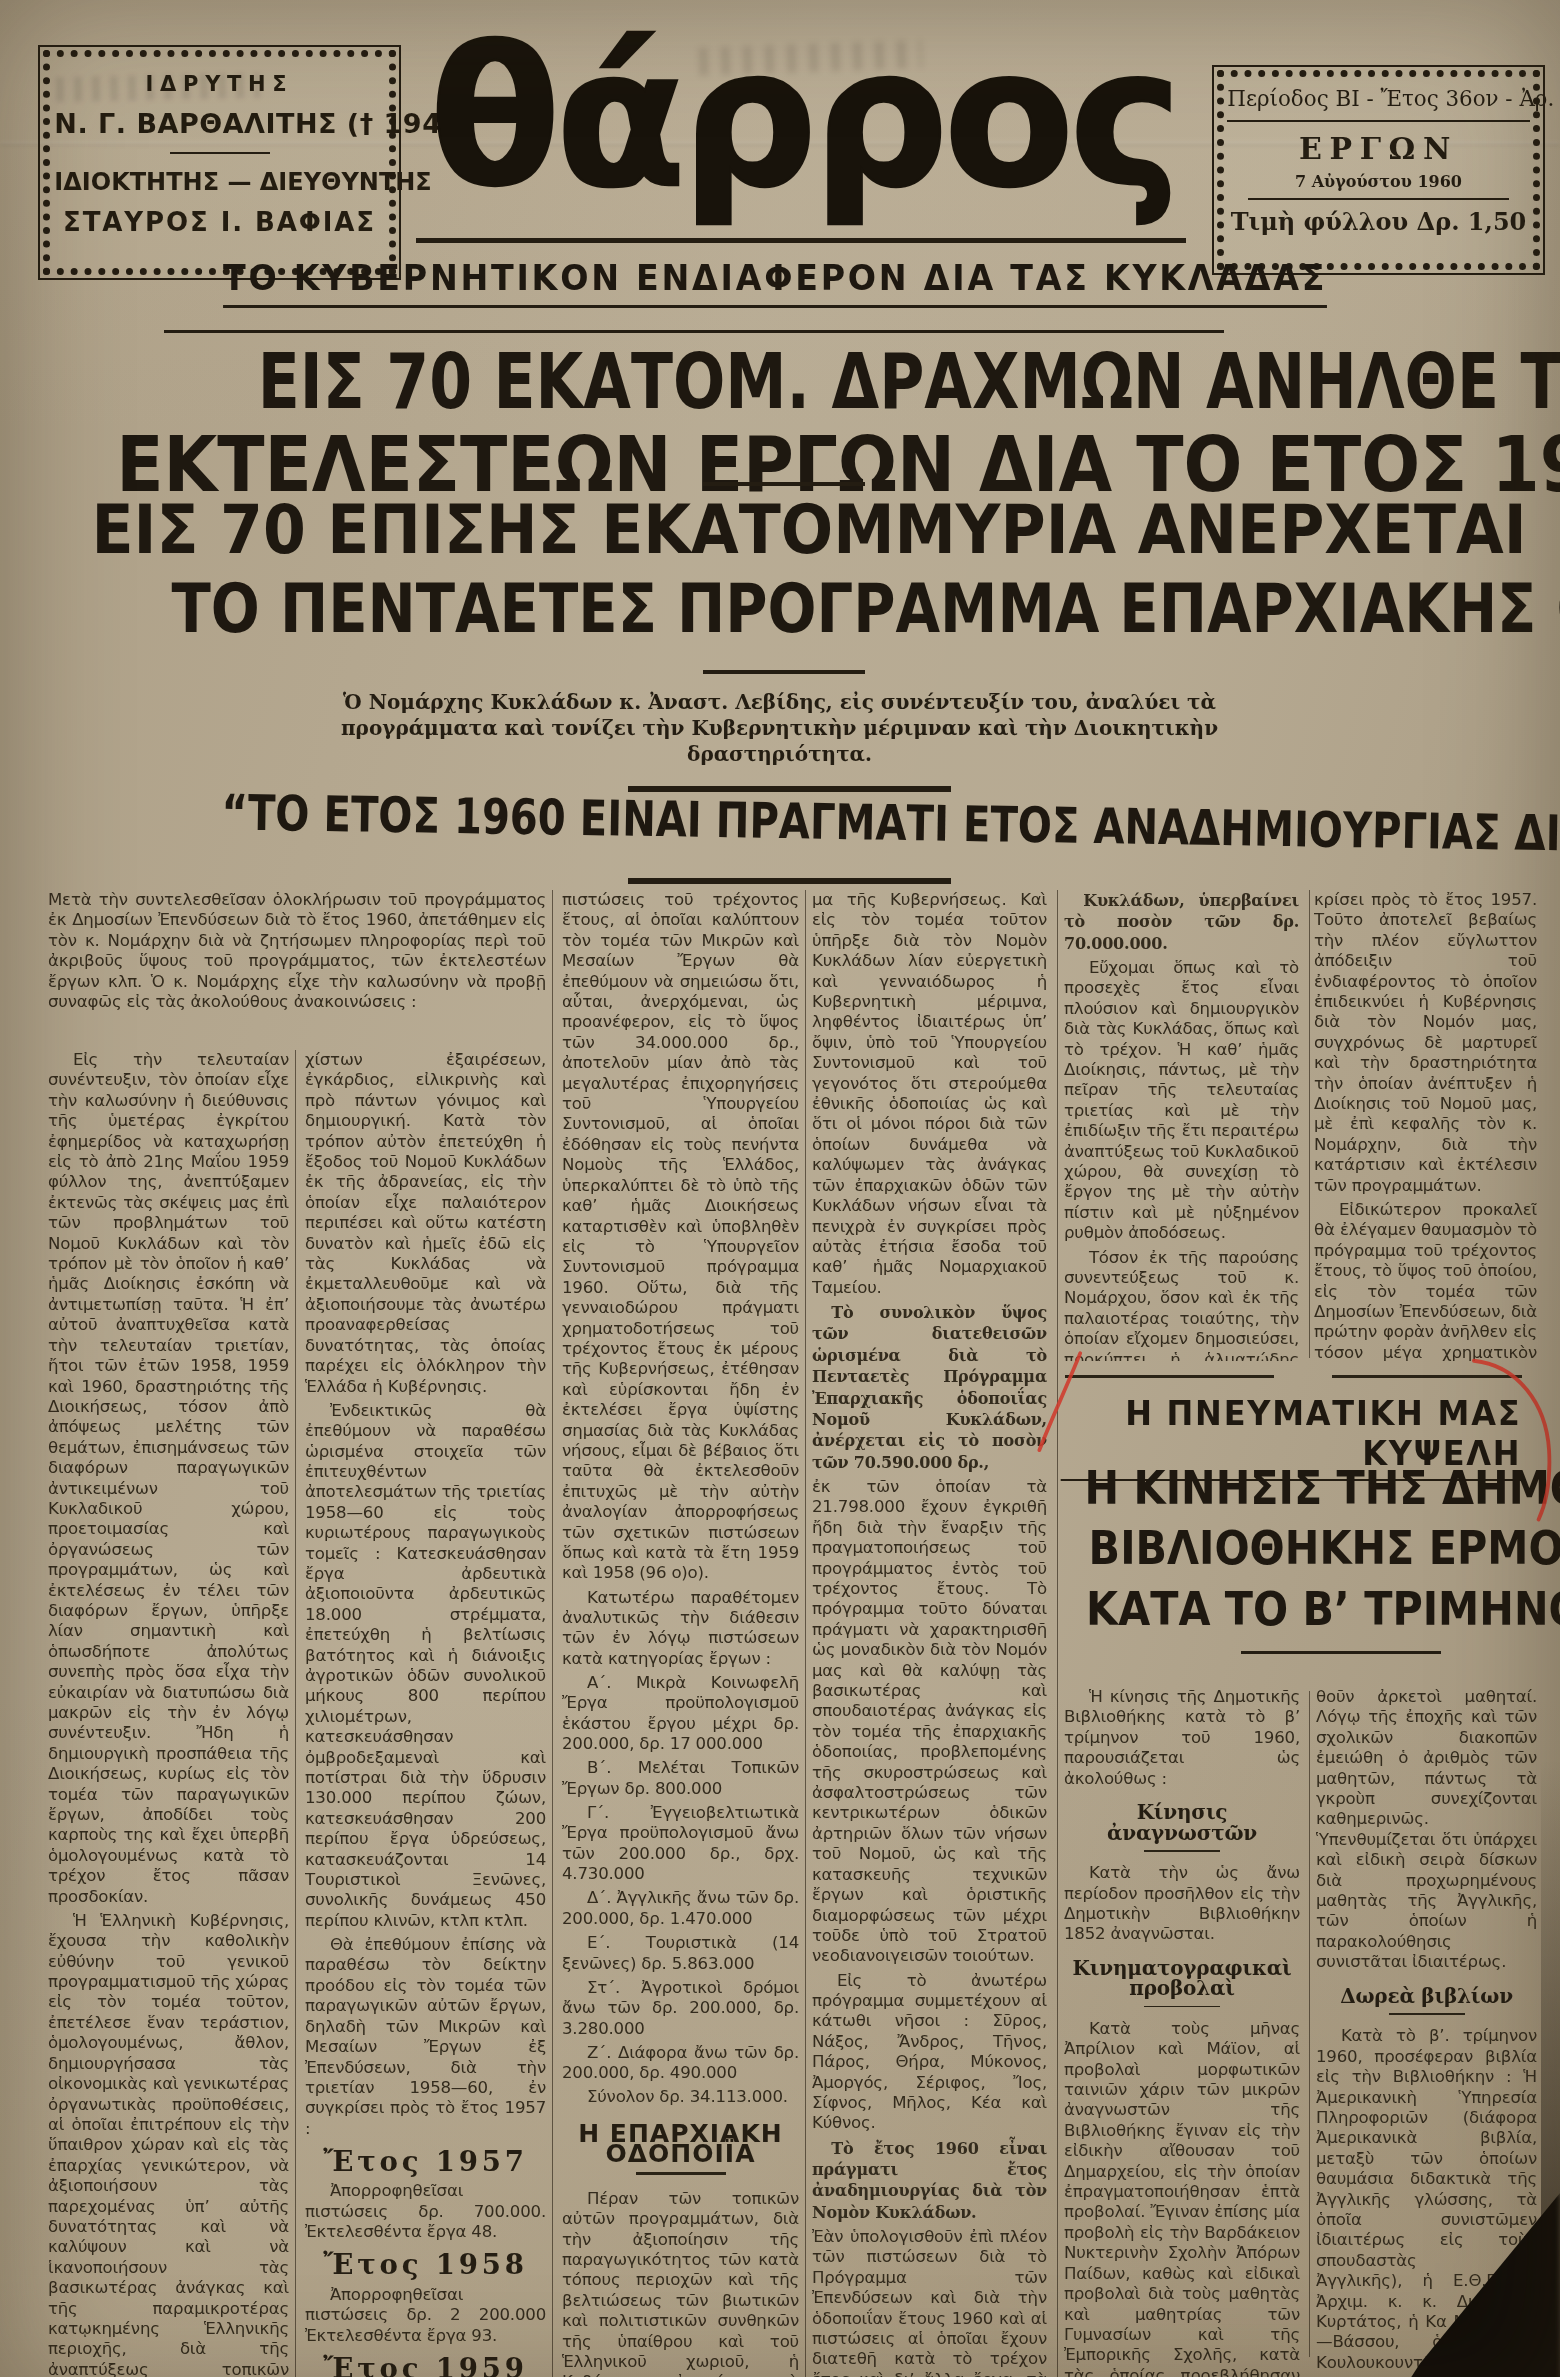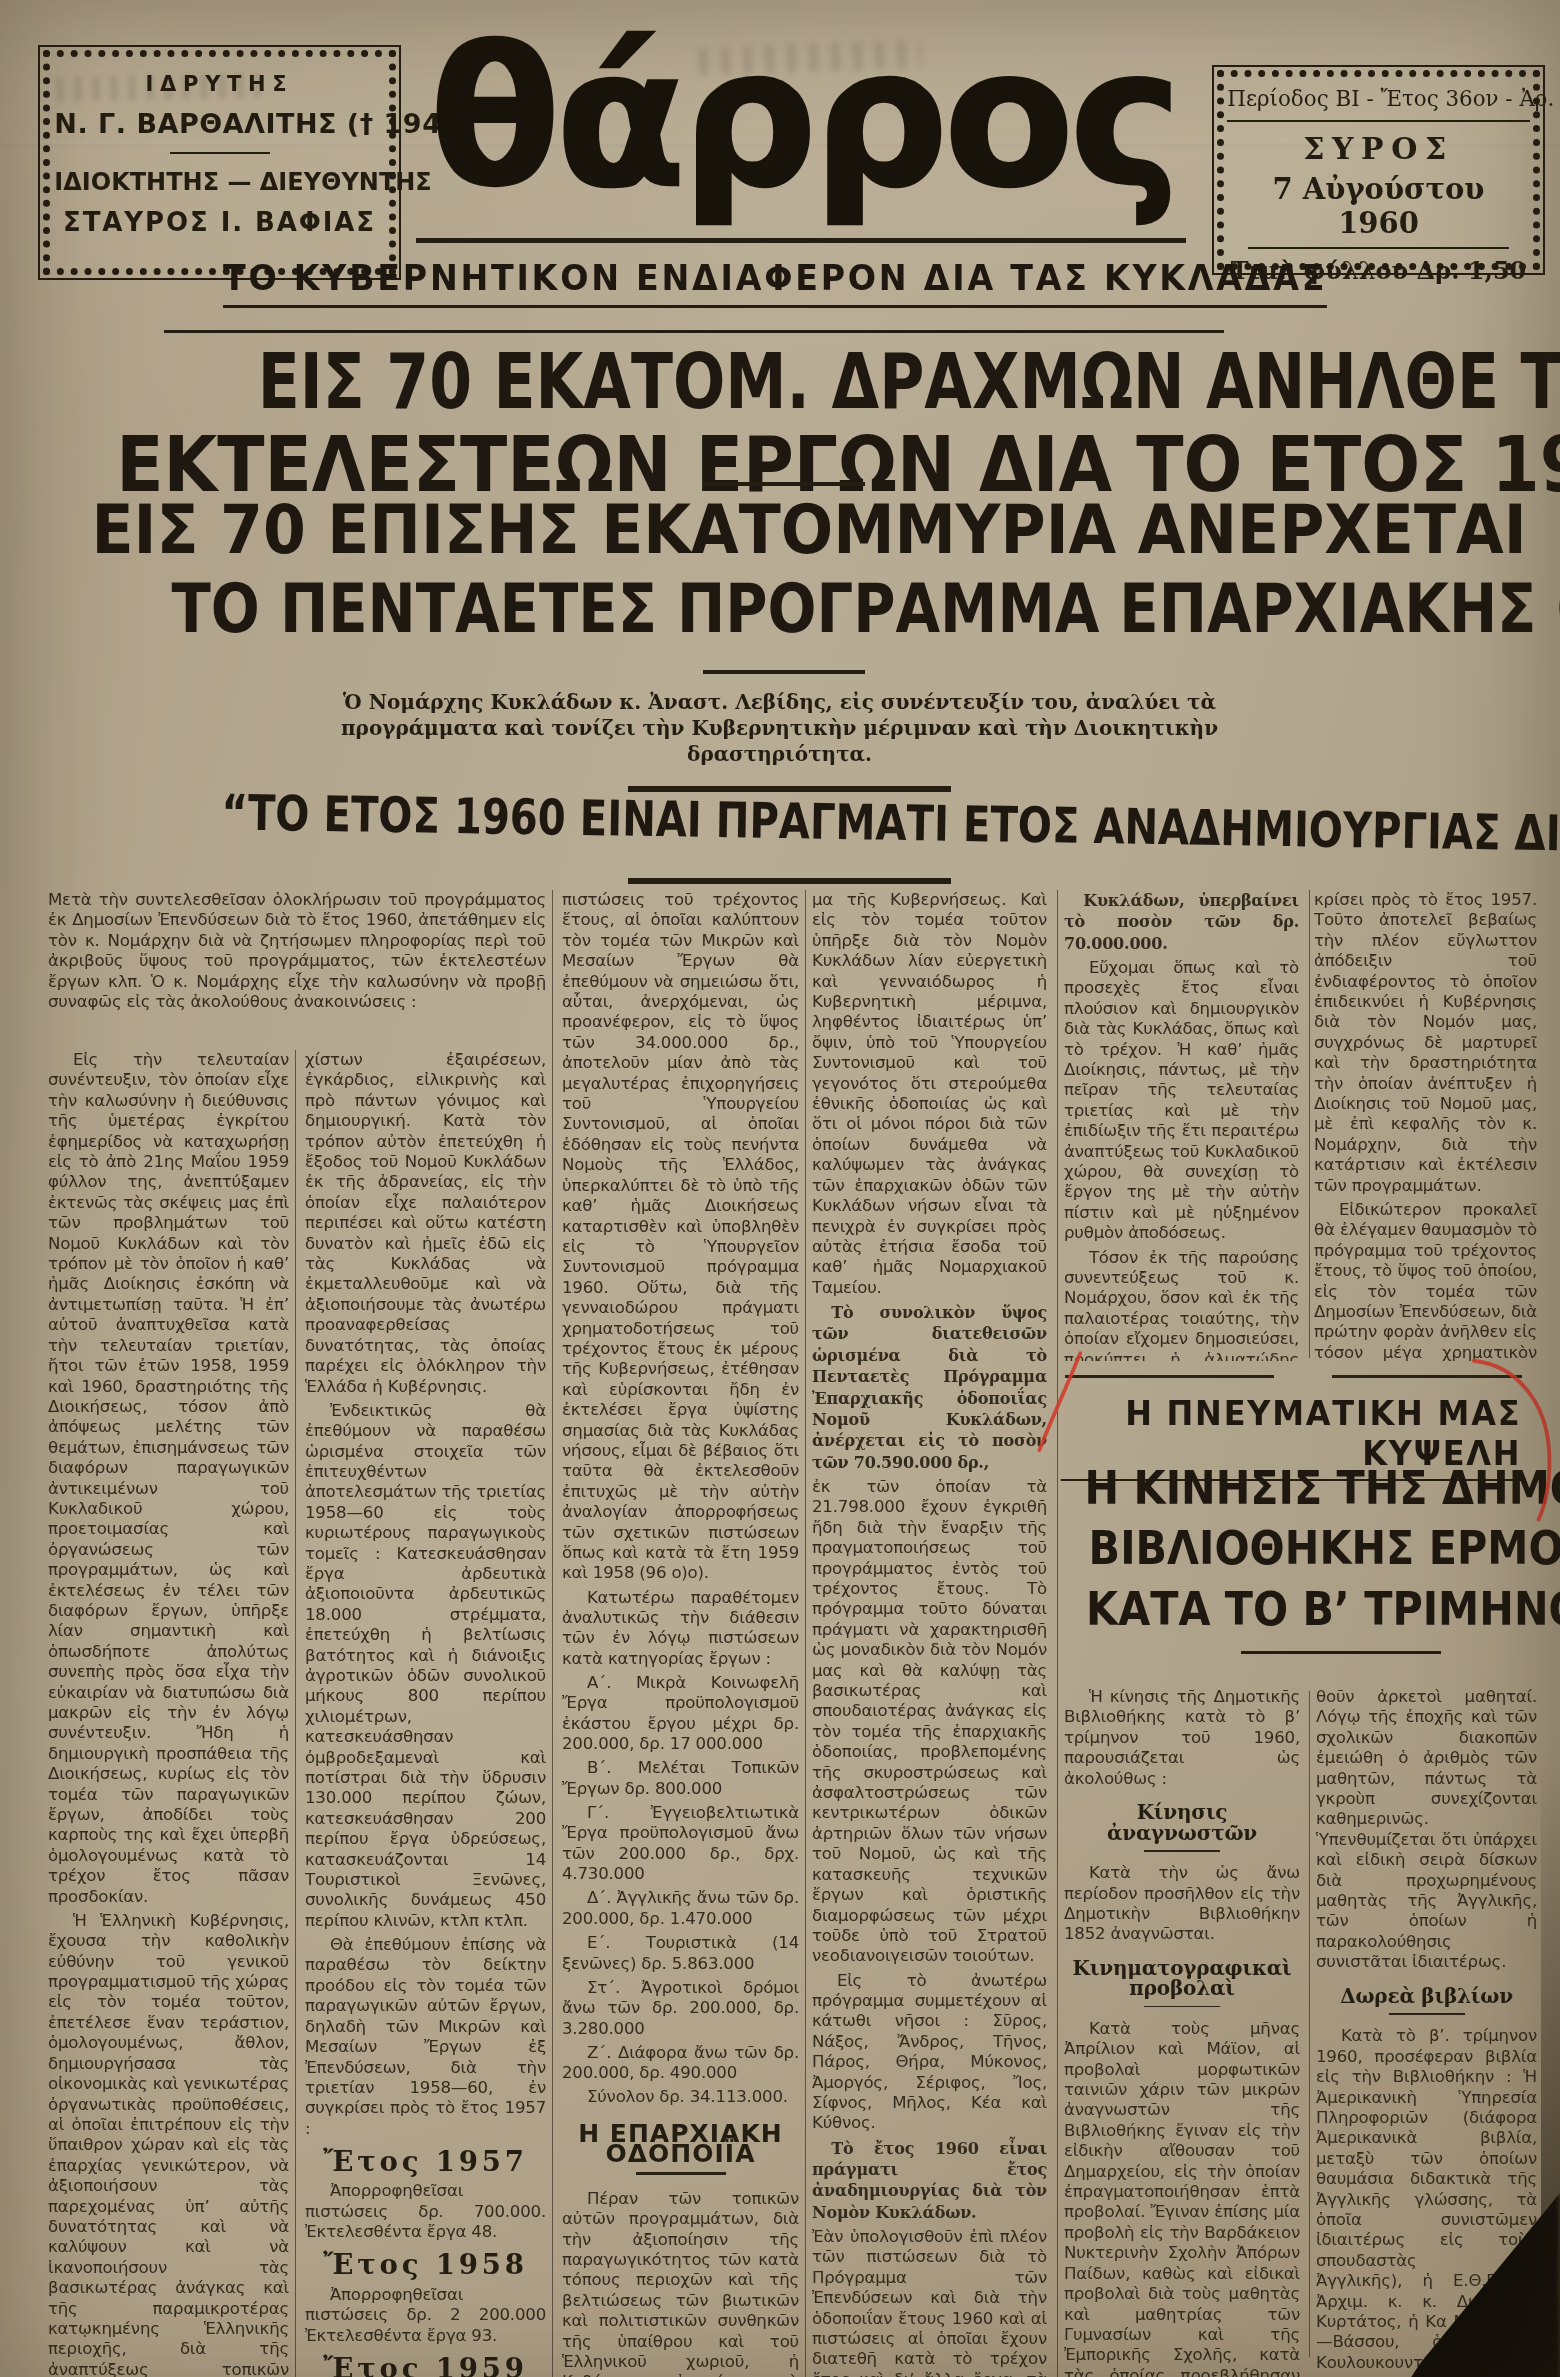--- a/index.html
+++ b/index.html
@@ -30,21 +30,21 @@
   .f1{font-size:21px;font-weight:700;letter-spacing:6.7px;}
   .f2{font-size:27px;font-weight:700;margin-top:12.4px;letter-spacing:0.5px;white-space:nowrap;}
   .frule{width:100px;height:2.4px;background:#241d12;margin:12.4px auto 0 auto;}
   .f3{font-size:24px;font-weight:700;margin-top:14.3px;letter-spacing:0px;white-space:nowrap;}
   .f4{font-size:26px;font-weight:700;margin-top:10.5px;letter-spacing:1.9px;}
 
   .issue{left:1212px;top:65px;width:329px;height:206px;color:#241d12;text-align:center;}
   .issue .in{position:relative;padding:19px 13.3px 0 13.3px;font-family:"DejaVu Serif",serif;}
   .i1{font-size:21.4px;padding-bottom:8.6px;border-bottom:2.4px solid #241d12;white-space:nowrap;}
   .i2{font-size:30px;font-weight:700;letter-spacing:7.6px;margin-top:9.5px;}
-  .i3{font-size:29px;font-weight:700;margin-top:5.7px;padding-bottom:7.6px;border-bottom:2.4px solid #241d12;width:86%;margin-left:auto;margin-right:auto;}
+  .i3{font-size:16px;font-weight:700;margin-top:5.7px;padding-bottom:7.6px;border-bottom:2.4px solid #241d12;width:86%;margin-left:auto;margin-right:auto;}
   .i4{font-size:24px;font-weight:700;margin-top:6.7px;white-space:nowrap;}
 
   .nptitle{position:absolute;left:409px;top:19px;width:789px;text-align:center;
            font-family:"DejaVu Sans",sans-serif;font-weight:700;font-size:190px;line-height:1.05;
            color:#18130b;letter-spacing:-4.8px;-webkit-text-stroke:2.4px #18130b;}
   .mastrule{position:absolute;left:416px;top:238px;width:770px;height:5.2px;background:#241d12;}
 
   
   .headzone{position:absolute;left:28.5px;width:1493px;text-align:center;white-space:nowrap;color:#1e1810;}
   .kickwrap{top:258px;}
@@ -134,21 +134,21 @@
       <div class="f3">ΙΔΙΟΚΤΗΤΗΣ — ΔΙΕΥΘΥΝΤΗΣ</div>
       <div class="f4">ΣΤΑΥΡΟΣ Ι. ΒΑΦΙΑΣ</div>
     </div>
   </div>
 
   <div class="nptitle">θάρρος</div>
 
   <div class="ornbox issue">
     <div class="in">
       <div class="i1">Περίοδος ΒΙ - Ἔτος 36ον - Ἀρ. 370</div>
-      <div class="i2">ΣΥΡΟΣ</div>
+      <div class="i2">ΕΡΓΩΝ</div>
       <div class="i3">7 Αὐγούστου 1960</div>
       <div class="i4">Τιμὴ φύλλου Δρ. 1,50</div>
     </div>
   </div>
 
   <div class="mastrule"></div>
 
   <div class="headzone abs kickwrap">
     <span class="kicker">ΤΟ ΚΥΒΕΡΝΗΤΙΚΟΝ ΕΝΔΙΑΦΕΡΟΝ ΔΙΑ ΤΑΣ ΚΥΚΛΑΔΑΣ</span>
   </div>

